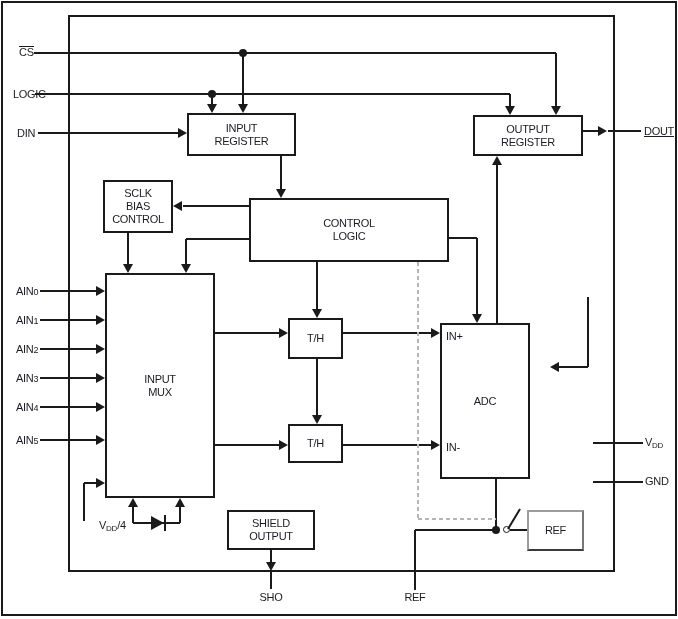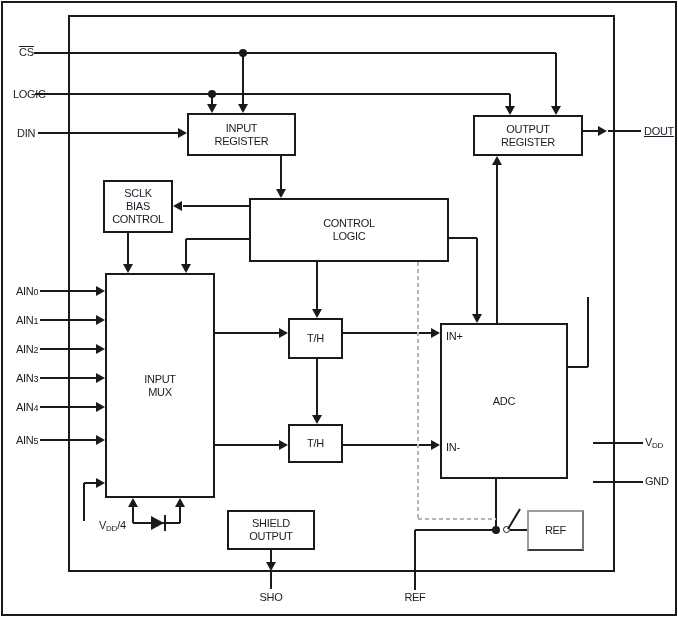--- a/index.html
+++ b/index.html
@@ -160,21 +160,21 @@
   </div>
 
   <div class="box" style="left:288px;top:318px;width:55px;height:41px;">
     <div>T/H</div>
   </div>
 
   <div class="box" style="left:288px;top:424px;width:55px;height:39px;">
     <div>T/H</div>
   </div>
 
-  <div class="box" style="left:440px;top:323px;width:128px;height:156px;">
+  <div class="box" style="left:440px;top:323px;width:90px;height:156px;">
     <div class="lbl" style="left:4px;top:5px;">IN+</div>
     <div>ADC</div>
     <div class="lbl" style="left:4px;top:116px;">IN-</div>
   </div>
 
 
   <div class="box" style="left:227px;top:510px;width:88px;height:40px;">
     <div>SHIELD</div>
     <div>OUTPUT</div>
   </div>

